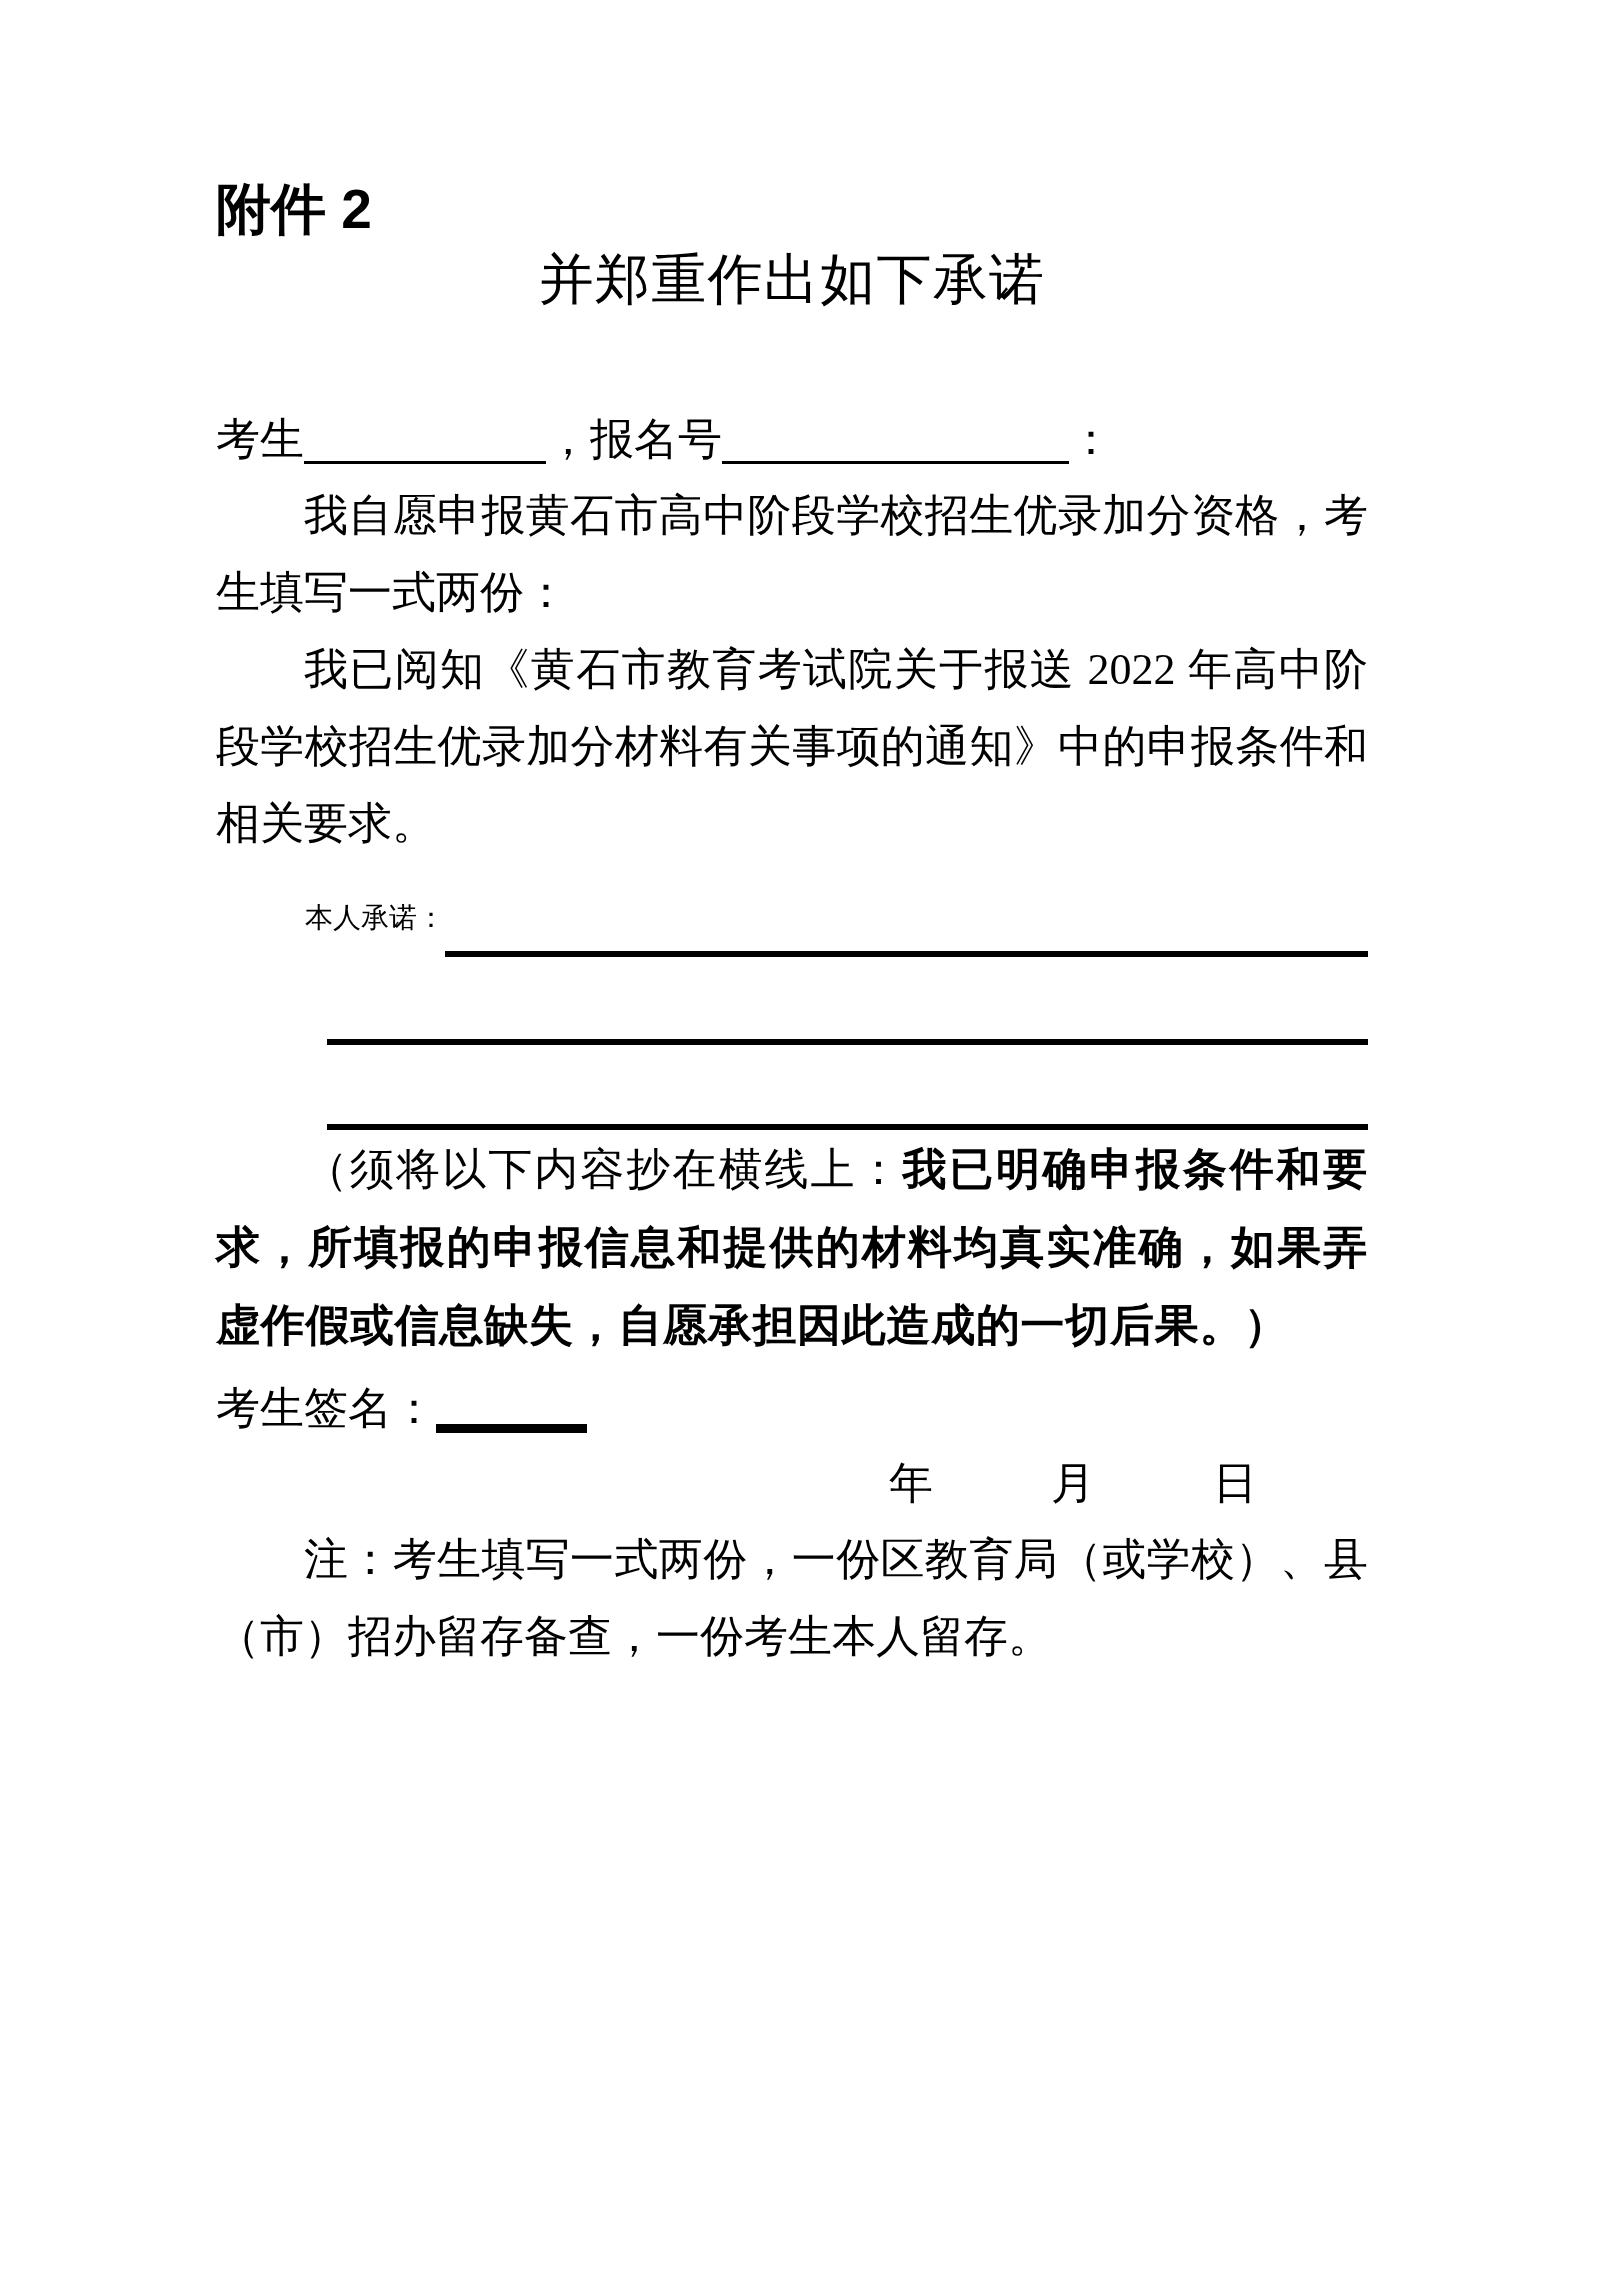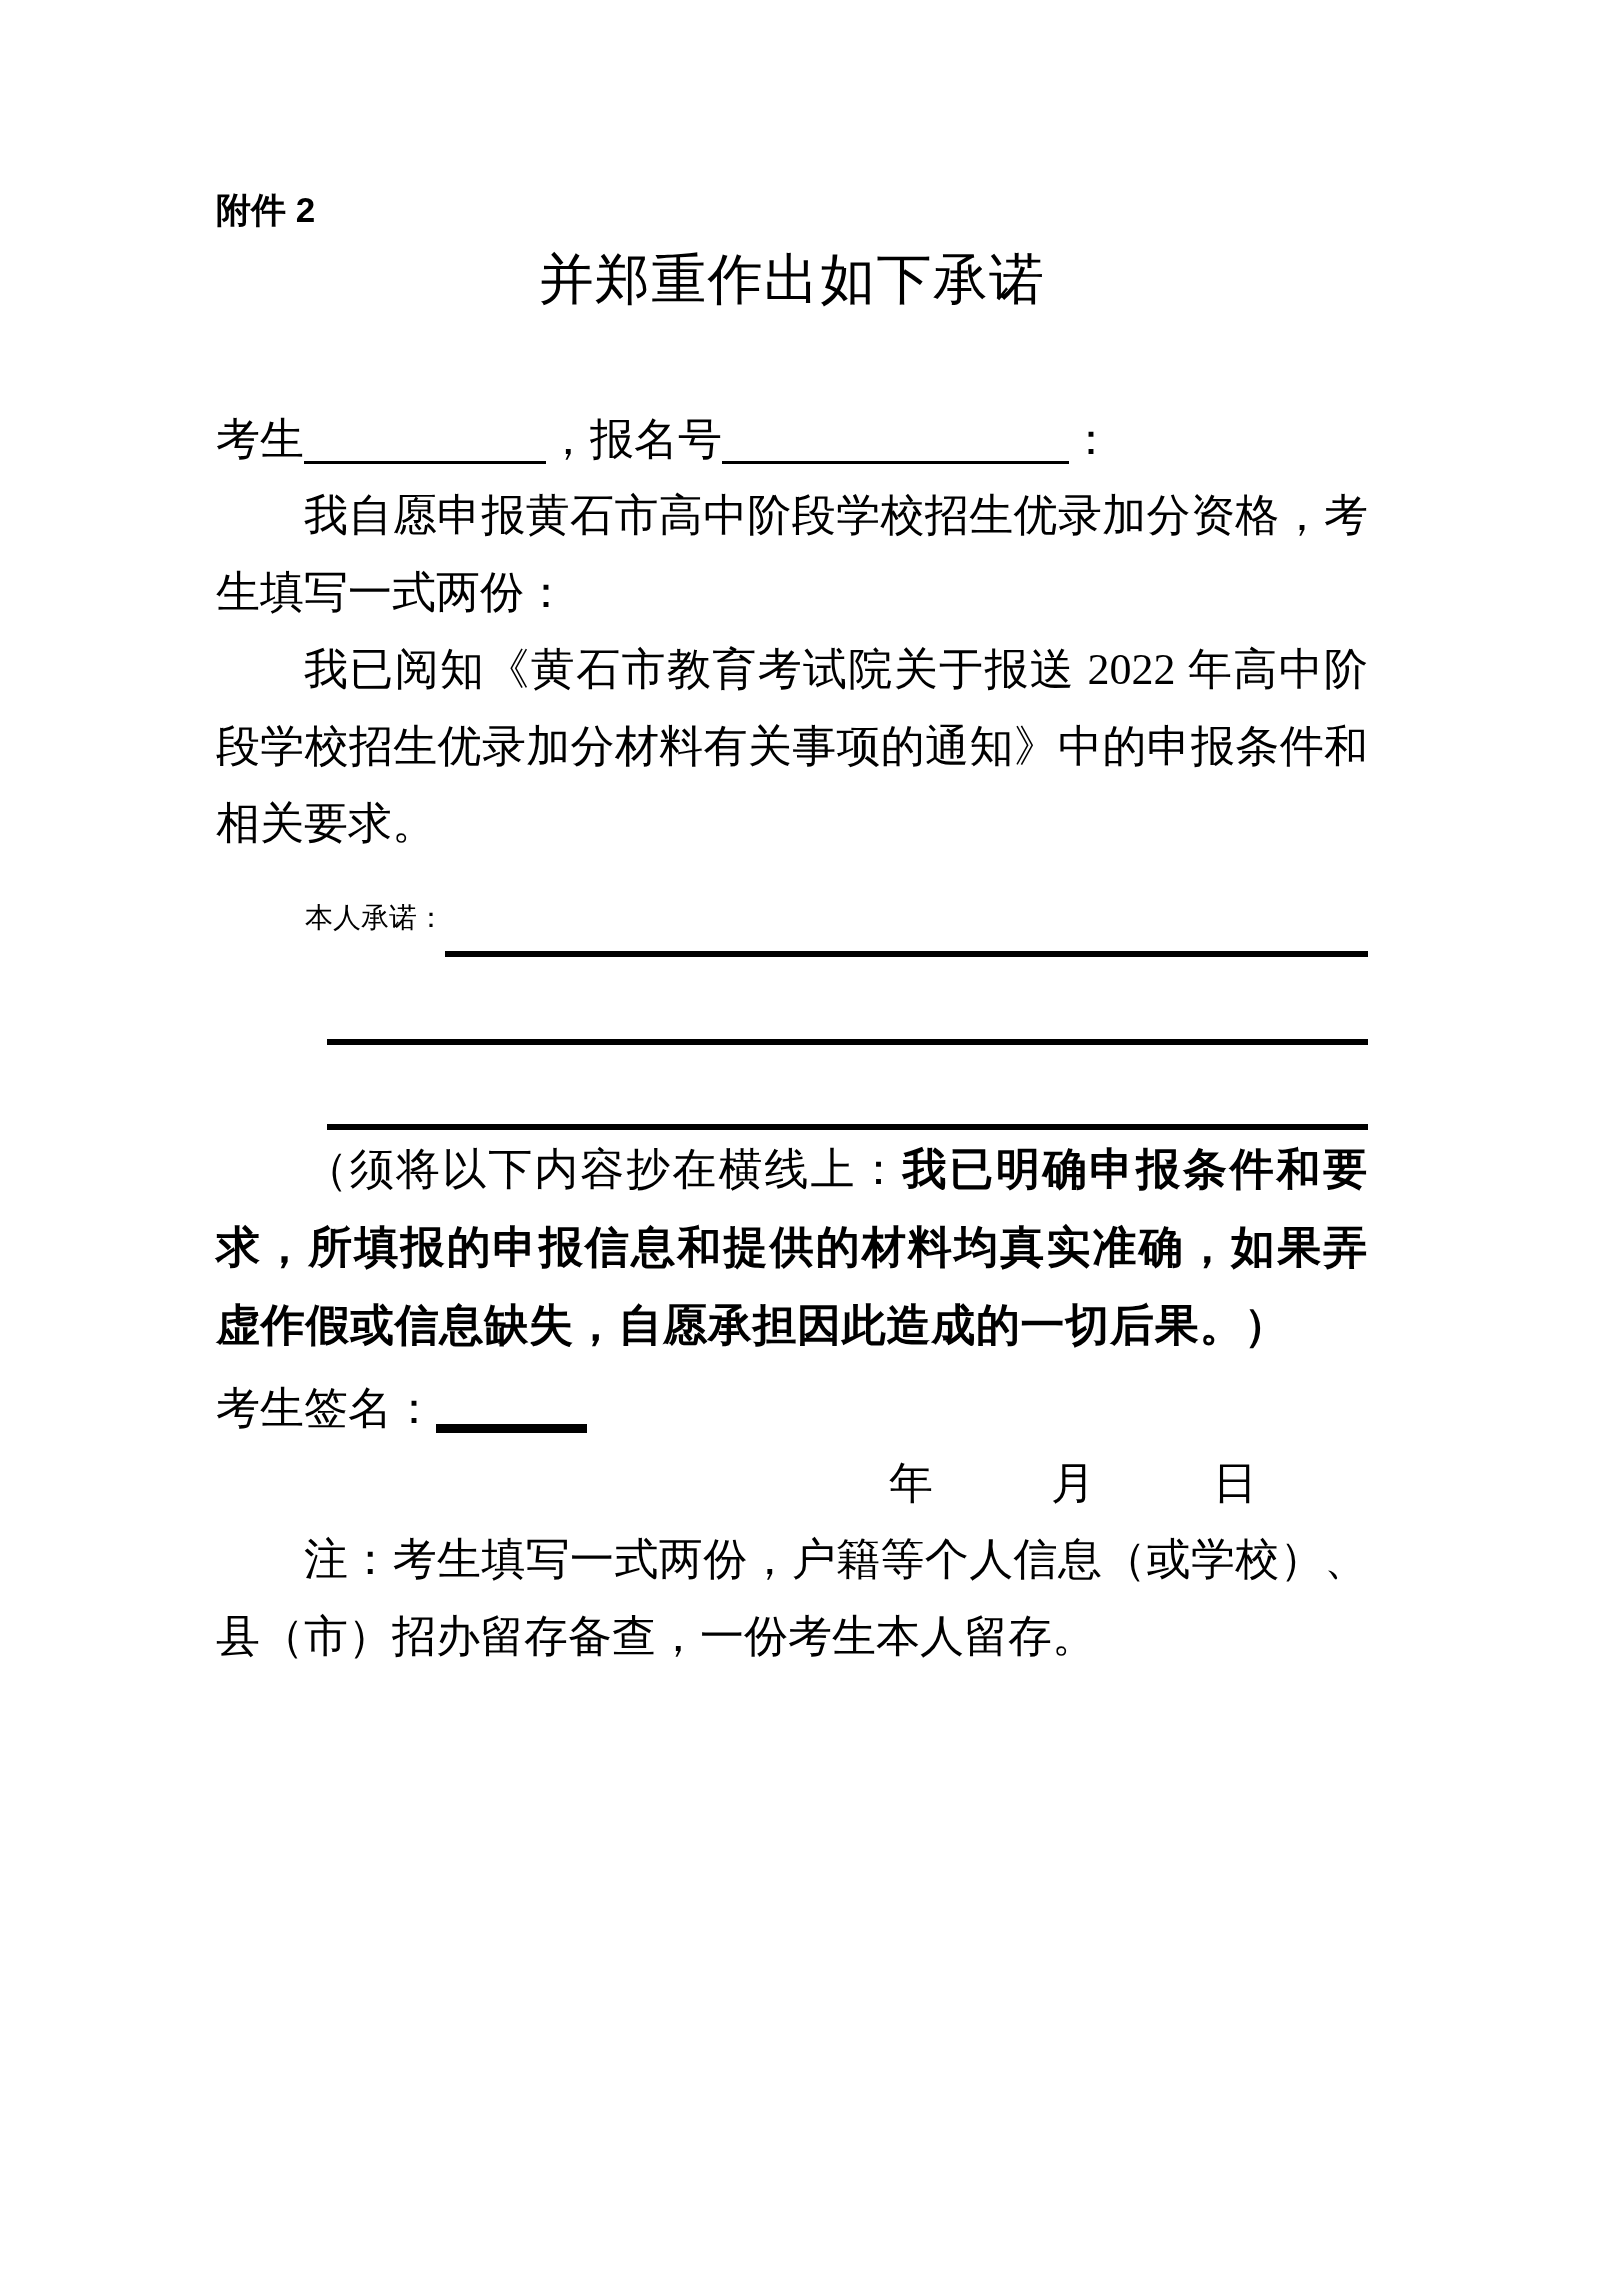--- a/index.html
+++ b/index.html
@@ -11,21 +11,21 @@
     margin:0 auto;
     font-family:"Liberation Serif","DejaVu Serif",serif;
     color:#000;
     box-sizing:border-box;
     padding:177px 255px 0 216px;
     overflow:hidden;
   }
   .attachment-label{
     font-family:"Liberation Sans","DejaVu Sans",sans-serif;
     font-weight:700;
-    font-size:35px;
+    font-size:55px;
     line-height:65px;
   }
   .doc-title{
     font-size:55px;
     line-height:75px;
     text-align:center;
     letter-spacing:1.3px;
   }
   .fill-line{
     margin-top:85px;
@@ -132,16 +132,16 @@
   </p>
 
   <div class="signature-row">
     <span>考生签名：</span><span class="signature-blank"></span>
   </div>
 
   <div class="date-row">
     <span class="date-part">年</span><span class="gap"></span><span class="date-part">月</span><span class="gap"></span><span class="date-part">日</span>
   </div>
 
-  <p class="body note-para">注：考生填写一式两份，户籍等个人信息（或学校）、县（市）招办留存备查，一份考生本人留存。</p>
+  <p class="body note-para">注：考生填写一式两份，一份区教育局（或学校）、县（市）招办留存备查，一份考生本人留存。</p>
 
 </div>
 
 
 </body></html>

